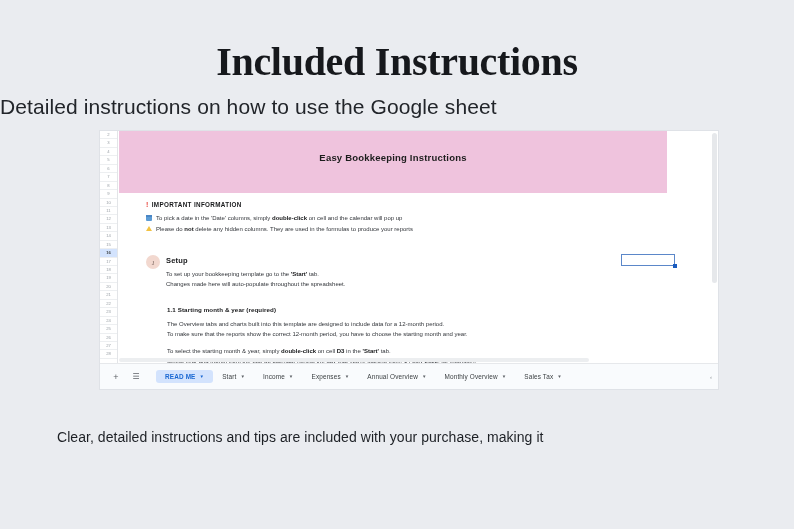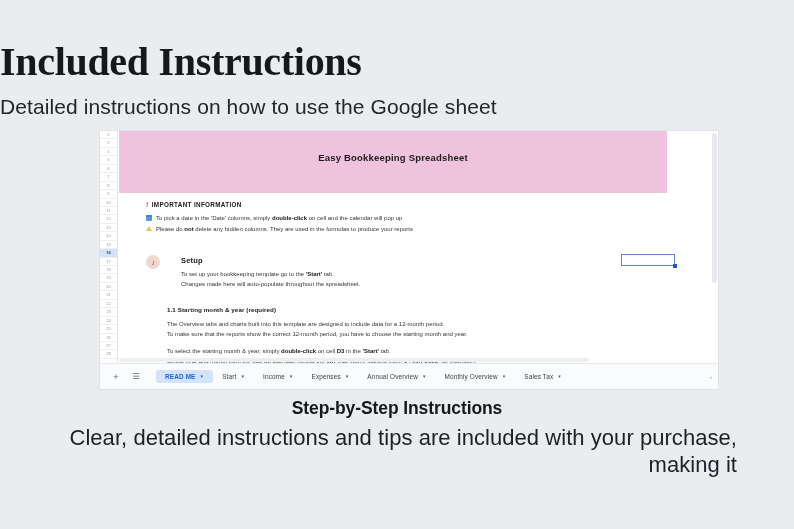--- a/index.html
+++ b/index.html
@@ -7,21 +7,21 @@
     width: 794px; height: 529px;
     background: #eaecf0;
     font-family: "Liberation Sans", sans-serif;
     overflow: hidden;
   }
   .page { position: relative; width: 794px; height: 529px; background: #eaecf0; }
 
   
   .headline {
     position: absolute; left: 0; top: 38px; width: 794px;
-    text-align: left;
+    text-align: center;
     font-family: "Liberation Serif", serif;
     font-weight: bold;
     font-size: 40px;
     letter-spacing: -0.3px;
     color: #16181c;
     line-height: 48px;
   }
   .subhead {
     position: absolute; left: 0; top: 93px; width: 794px;
     text-align: left;
@@ -97,21 +97,21 @@
     margin-bottom: 2px;
   }
   .ico { width: 6px; height: 6px; flex: 0 0 6px; margin-top: 1px; position: relative; }
   .ico-cal { background: #5b9bd5; border-radius: 1px; }
   .ico-cal::before { content:""; position:absolute; left:0; top:0; width:100%; height:2px; background:#4a86c5; }
   .ico-warn {
     width: 0; height: 0; border-left: 3.2px solid transparent;
     border-right: 3.2px solid transparent; border-bottom: 5.6px solid #f2c242;
   }
 
-  .setup-block { margin-top: 22px; display: flex; align-items: flex-start; gap: 21px; }
+  .setup-block { margin-top: 22px; display: flex; align-items: flex-start; gap: 6px; }
   .circle {
     width: 14px; height: 14px; border-radius: 50%;
     background: #f2d8cf; color: #6f5b54;
     font-size: 6.5px; display: flex; align-items: center; justify-content: center;
     font-family: "Liberation Serif", serif; font-style: italic;
     flex: 0 0 14px; margin-top: -1px;
   }
   .setup-text h3 { font-size: 7.5px; color: #17181a; letter-spacing: 0.2px; margin-bottom: 5px; }
   .setup-text p { font-size: 6px; color: #33363b; line-height: 9.5px; }
 
@@ -177,21 +177,21 @@
   }
 
   
   .foot-title {
     position: absolute; left: 0; top: 398px; width: 794px;
     text-align: center; font-size: 17.5px; font-weight: bold;
     color: #16181c; letter-spacing: -0.1px;
   }
   .foot-body {
     position: absolute; left: 57px; top: 424px; width: 680px;
-    text-align: right; font-size: 22px; color: #1d2025;
+    text-align: left; font-size: 14px; color: #1d2025;
     line-height: 27px; letter-spacing: 0.05px;
   }
   b { font-weight: bold; color: #17181a; }
 </style>
 </head>
 <body>
 
 <div class="page">
 
   <div class="headline">Included Instructions</div>
@@ -225,21 +225,21 @@
           <div class="rownum">22</div>
           <div class="rownum">23</div>
           <div class="rownum">24</div>
           <div class="rownum">25</div>
           <div class="rownum">26</div>
           <div class="rownum">27</div>
           <div class="rownum">28</div>
         </div>
 
       <div class="banner">
-        <div class="banner-title">Easy Bookkeeping Spreadsheet</div>
+        <div class="banner-title">Easy Bookkeeping Instructions</div>
       </div>
 
       <div class="sheet-body">
 
         <div class="imp-head">
           <span class="bang">!</span>
           <span>IMPORTANT INFORMATION</span>
         </div>
 
         <div class="bullet-row">
@@ -313,18 +313,17 @@
           <div class="tab">
             <span>Sales Tax</span>
             <span class="caret">▼</span>
           </div>
         </div>
       <div class="tab-scroll-left">‹</div>
     </div>
 
   </div>
 
-  <div class="foot-title">Step-by-Step Instructions</div>
   <div class="foot-body">
     <span>Clear, detailed instructions and tips are included with your purchase, making it</span><br>
   </div>
 
 </div>
 
 </body></html>

